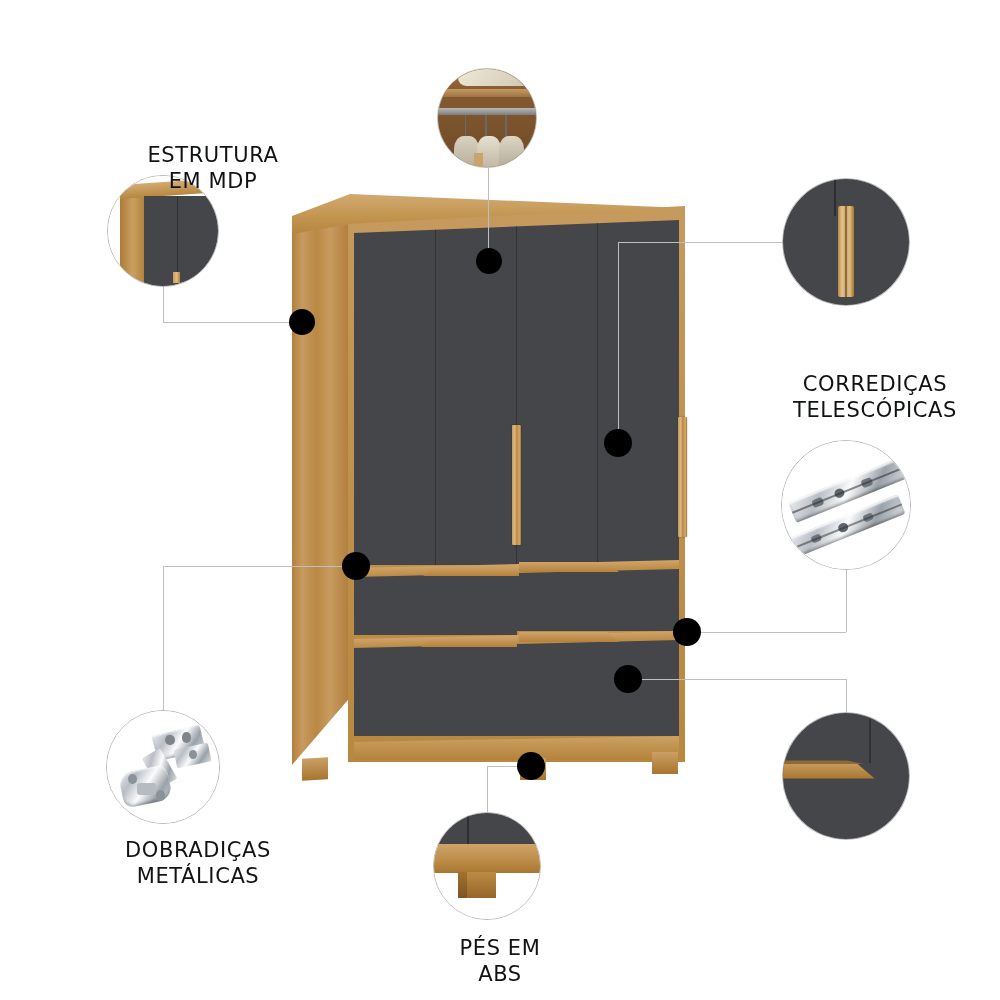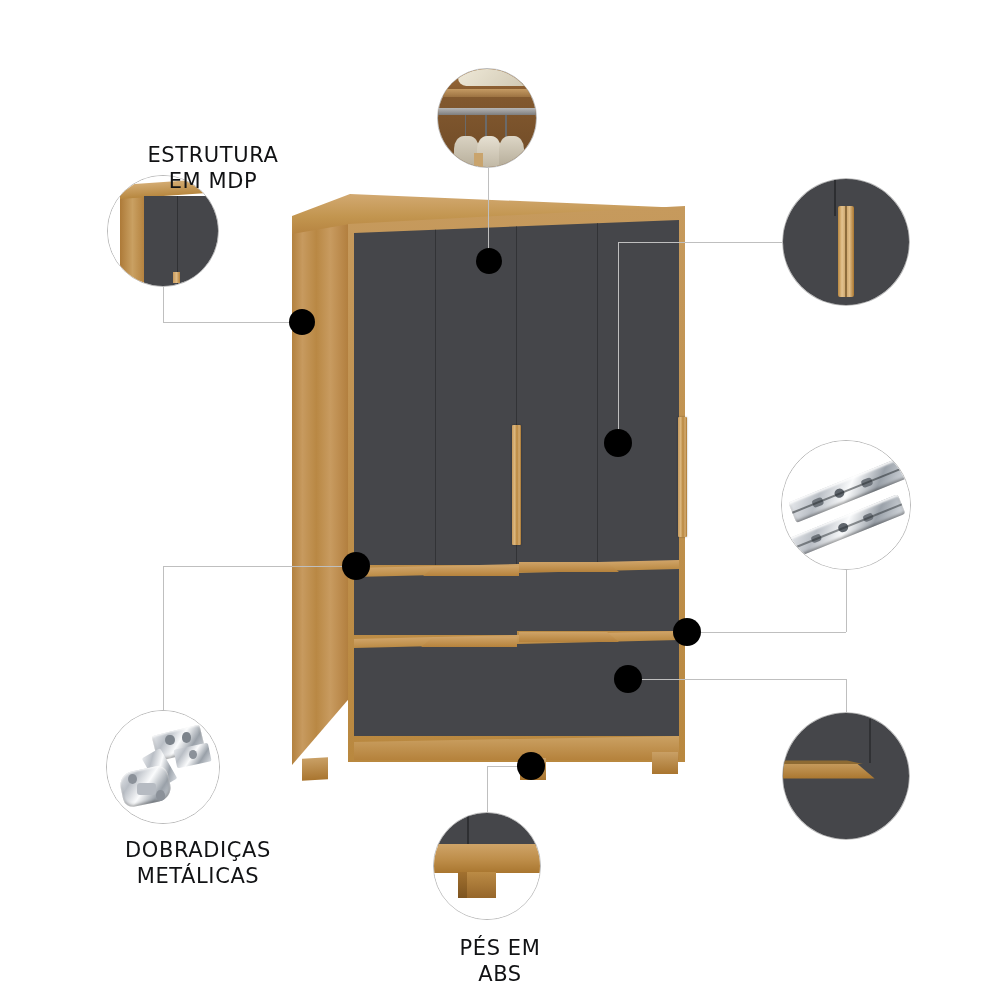--- a/index.html
+++ b/index.html
@@ -250,20 +250,22 @@
   <div class="dot" style="left:673px;top:618px;width:28px;height:28px;"></div>
   <div class="dot" style="left:614px;top:665px;width:28px;height:28px;"></div>
   <div class="dot" style="left:342px;top:552px;width:28px;height:28px;"></div>
   <div class="dot" style="left:517px;top:752px;width:28px;height:28px;"></div>
 
 
   <div class="label" style="left:98px;top:115px;width:230px;margin-top:28px;">ESTRUTURA
 EM MDP</div>
 
 
+  <div class="label" style="left:755px;top:372px;width:240px;">CORREDIÇAS
+TELESCÓPICAS</div>
 
 
   <div class="label" style="left:400px;top:936px;width:200px;">PÉS EM
 ABS</div>
 
   <div class="label" style="left:78px;top:838px;width:240px;">DOBRADIÇAS
 METÁLICAS</div>
 
 </div>
 

